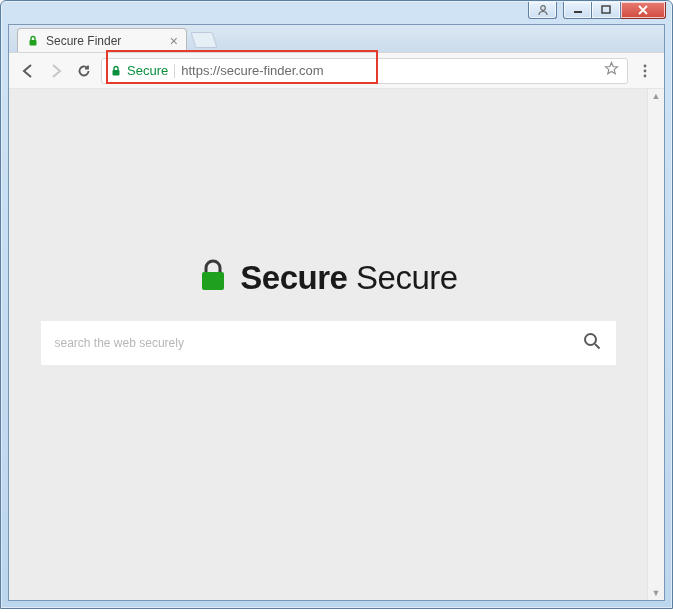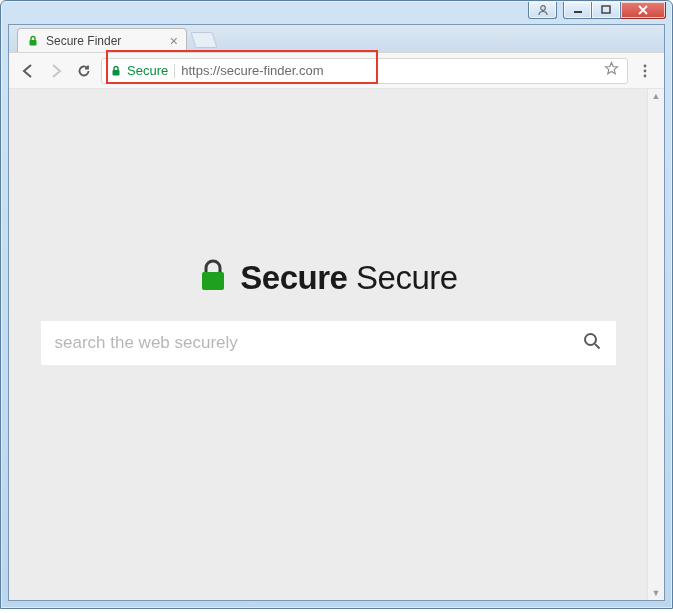--- a/index.html
+++ b/index.html
@@ -169,21 +169,21 @@
       height: 44px;
       background: #fff;
       display: flex;
       align-items: center;
       padding: 0 14px;
     }
     .searchbox input {
       flex: 1;
       border: none;
       outline: none;
-      font-size: 17px;
+      font-size: 12px;
       color: #333;
       background: transparent;
     }
     .searchbox input::placeholder { color: #b7b7b7; }
     .searchbox .mag { color: #5a5a5a; }
     
     .vscroll {
       width: 17px;
       background: #f3f3f3;
       border-left: 1px solid #e3e3e3;

